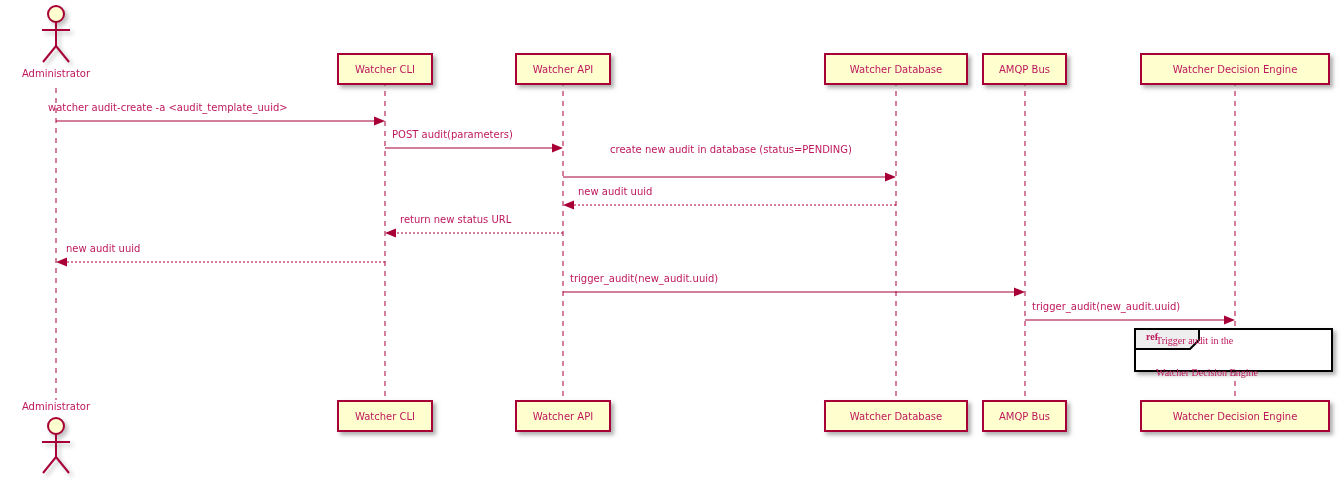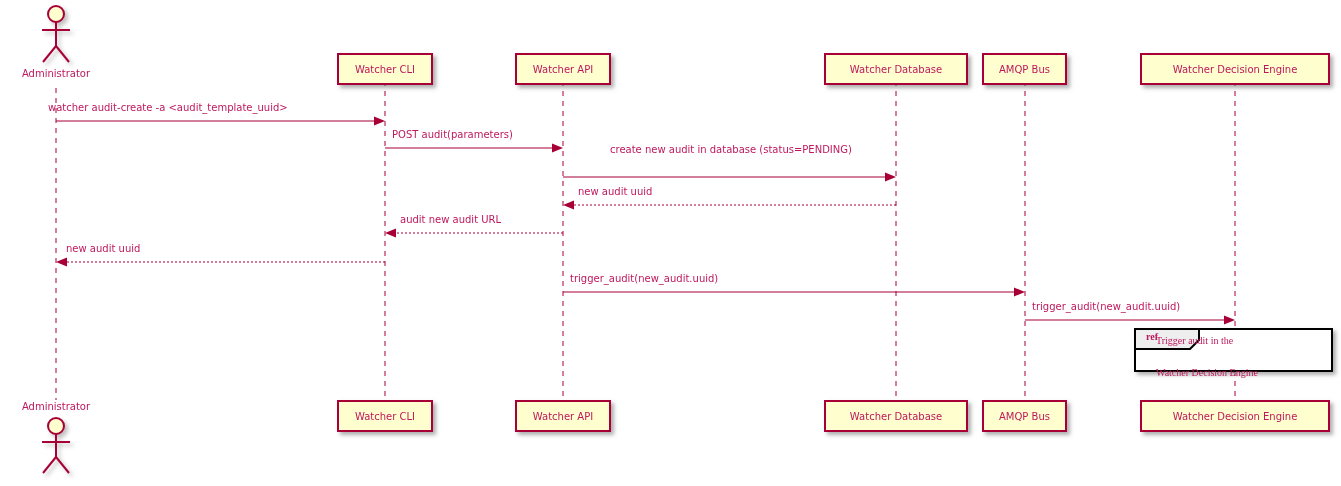--- a/index.html
+++ b/index.html
@@ -105,21 +105,21 @@
   <div class="participant" style="left:337px;top:400px;width:96px;">Watcher CLI</div>
   <div class="participant" style="left:515px;top:400px;width:96px;">Watcher API</div>
   <div class="participant" style="left:824px;top:400px;width:144px;">Watcher Database</div>
   <div class="participant" style="left:982px;top:400px;width:85px;">AMQP Bus</div>
   <div class="participant" style="left:1140px;top:400px;width:190px;">Watcher Decision Engine</div>
 
   <div class="msg-label" style="left:48px;top:102px;">watcher audit-create -a &lt;audit_template_uuid&gt;</div>
   <div class="msg-label" style="left:392px;top:129px;">POST audit(parameters)</div>
   <div class="msg-label" style="left:570px;top:144px;margin-left:40px;">create new audit in database (status=PENDING)</div>
   <div class="msg-label" style="left:578px;top:186px;">new audit uuid</div>
-  <div class="msg-label" style="left:400px;top:214px;">audit new audit URL</div>
+  <div class="msg-label" style="left:400px;top:214px;">return new status URL</div>
   <div class="msg-label" style="left:66px;top:243px;">new audit uuid</div>
   <div class="msg-label" style="left:570px;top:273px;">trigger_audit(new_audit.uuid)</div>
   <div class="msg-label" style="left:1032px;top:301px;">trigger_audit(new_audit.uuid)</div>
 
   <div class="ref-box">
     <svg class="ref-header-shape" width="72" height="24">
       <polygon points="1,1 65,1 65,12 56,21 1,21" fill="#EEEEEE" stroke="#000000" stroke-width="2"></polygon>
     </svg>
     <div class="ref-keyword">ref</div>
     <div class="ref-line" style="top:5px;">Trigger audit in the</div>

